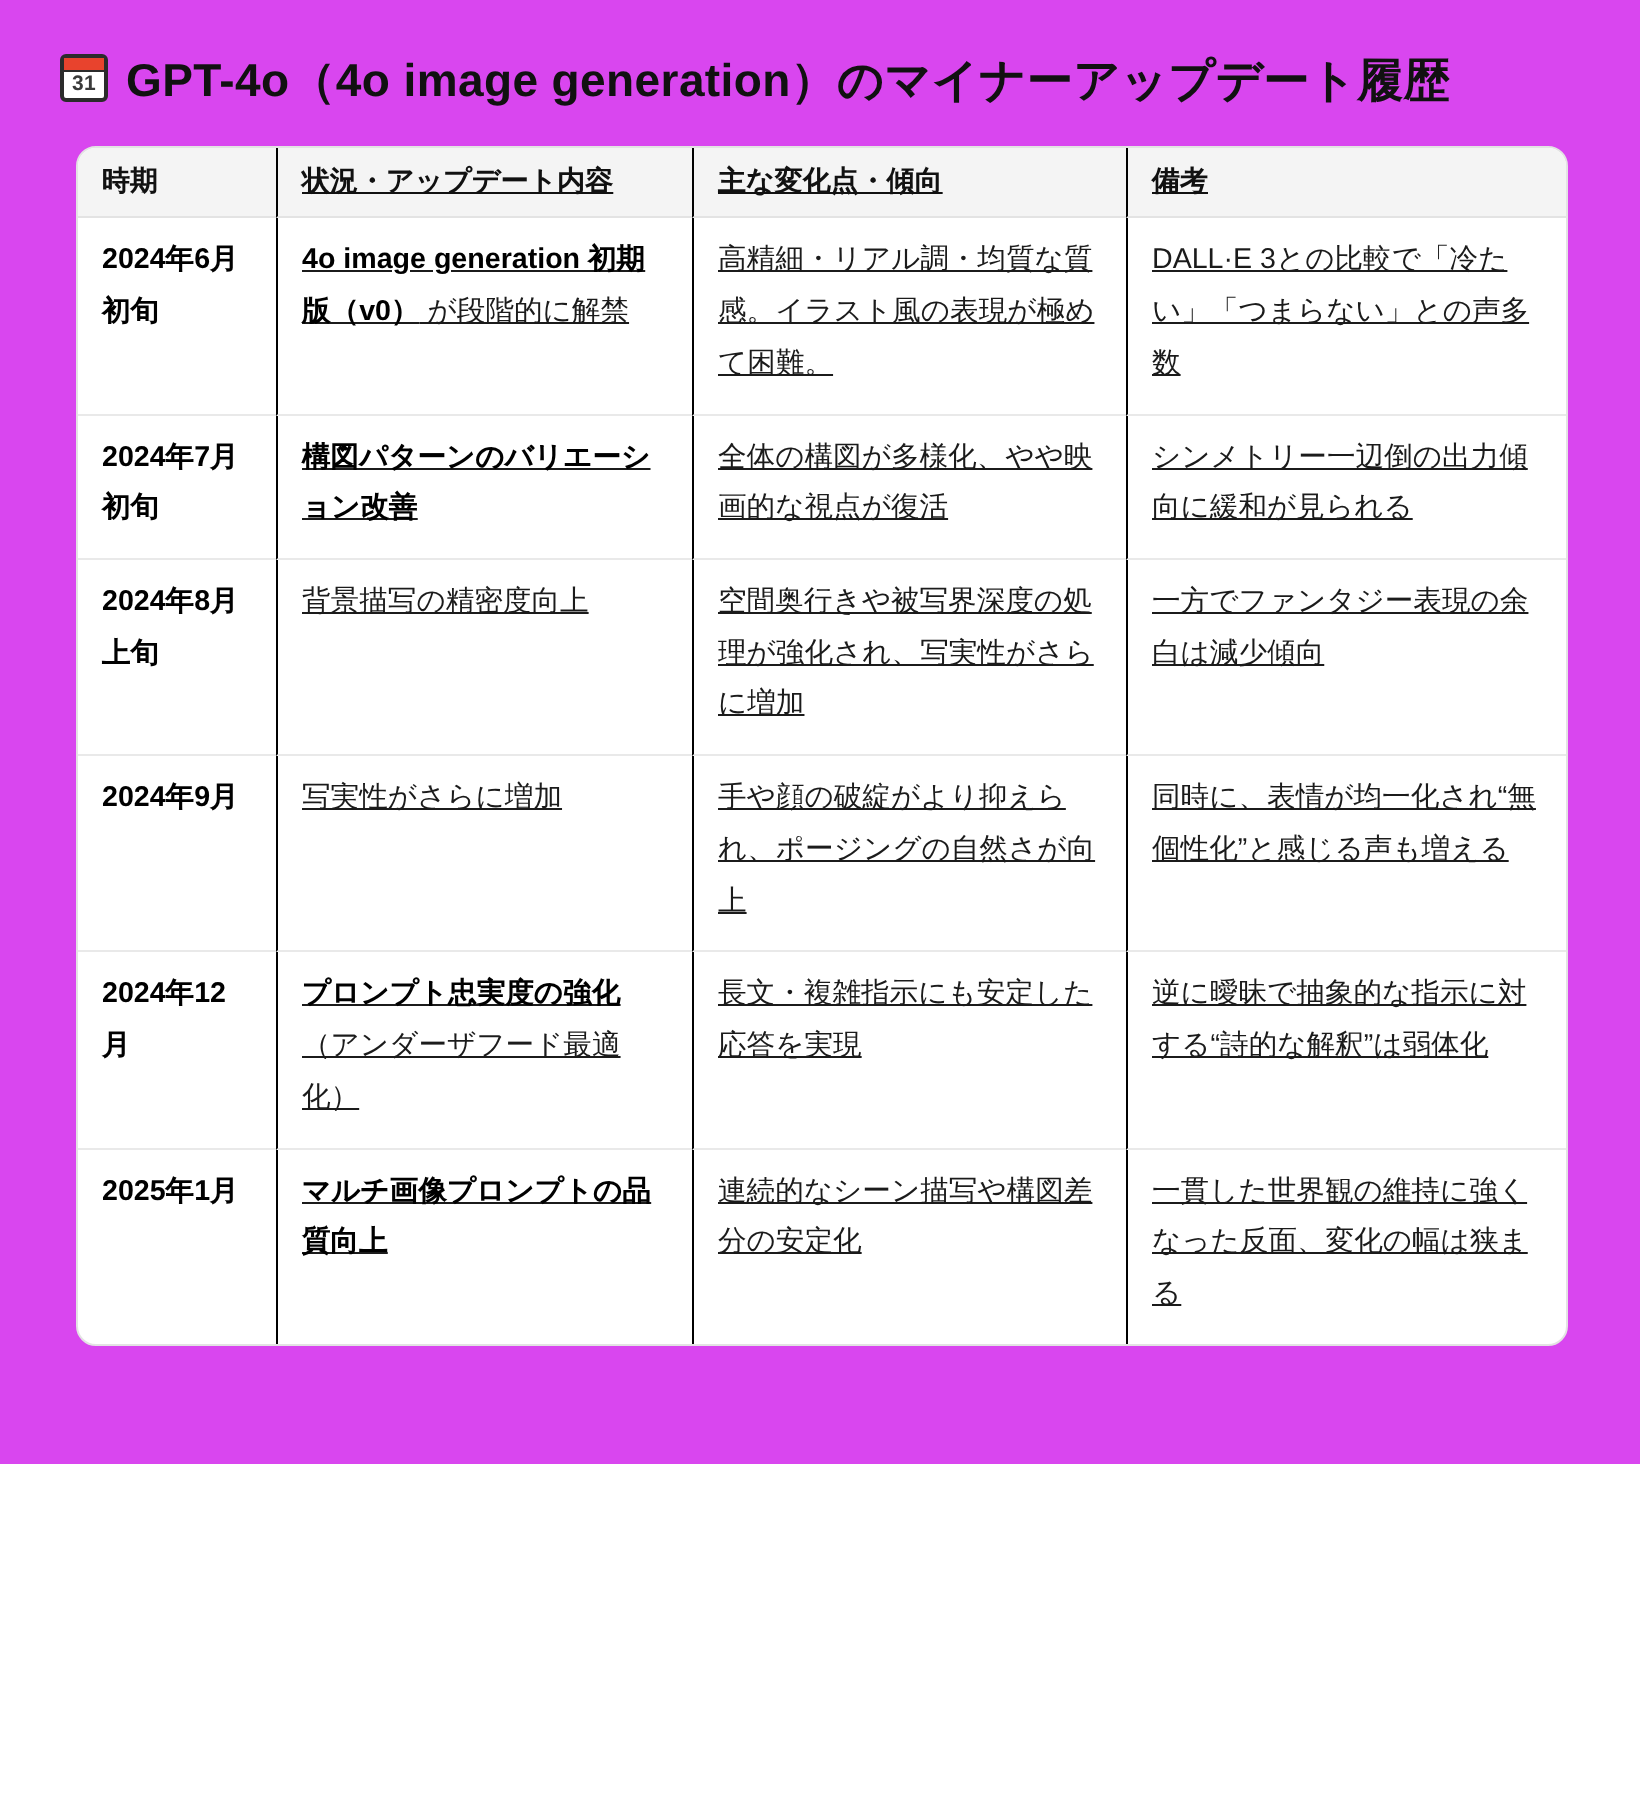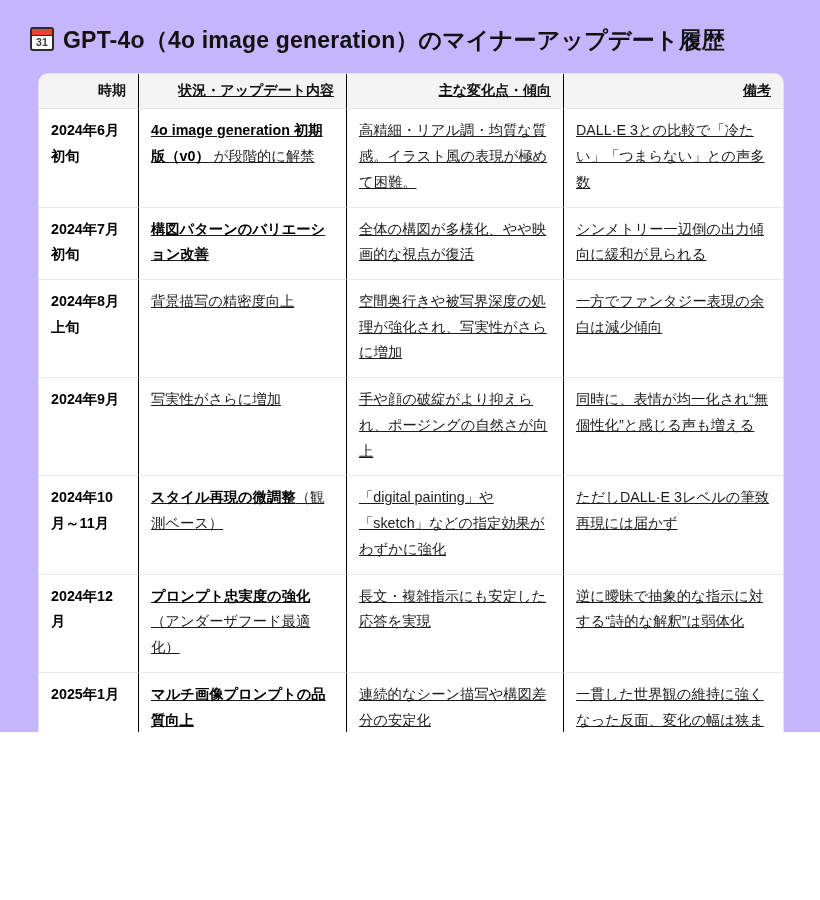--- a/index.html
+++ b/index.html
@@ -7,21 +7,21 @@
     padding: 0;
     background: #ffffff;
     font-family: "Liberation Sans", "DejaVu Sans", sans-serif;
     color: #111111;
   }
   .page {
     width: 820px;
     height: 732px;
     box-sizing: border-box;
     padding: 24px 30px 0 30px;
-    background: #c4b5fd;
+    background: #d946ef;
     overflow: hidden;
   }
   
   .title {
     font-size: 23px;
     font-weight: 700;
     line-height: 1.45;
     margin: 0 0 16px 0;
     letter-spacing: 0.2px;
   }
@@ -68,21 +68,21 @@
     table-layout: fixed;
     border-collapse: separate;
     border-spacing: 0;
   }
   col.c-period  { width: 99px;  }
   col.c-update  { width: 208px; }
   col.c-changes { width: 217px; }
   col.c-notes   { width: 220px; }
   .data-table th {
     background: #f4f4f4;
-    text-align: right;
+    text-align: left;
     font-size: 14px;
     font-weight: 700;
     padding: 8px 12px;
     border-bottom: 1px solid #e3e3e3;
     color: #111111;
   }
   .data-table th + th,
   .data-table td + td {
     border-left: 1px solid #000000;
     text-decoration: underline;
@@ -153,26 +153,20 @@
           <td class="col-notes">一方でファンタジー表現の余白は減少傾向</td>
         </tr>
 
         <tr>
           <td class="col-period">2024年9月</td>
           <td class="col-update"><span class="b"></span><span>写実性がさらに増加</span></td>
           <td class="col-changes">手や顔の破綻がより抑えられ、ポージングの自然さが向上</td>
           <td class="col-notes">同時に、表情が均一化され“無個性化”と感じる声も増える</td>
         </tr>
 
-        <tr>
-          <td class="col-period">2024年10月～11月</td>
-          <td class="col-update"><span class="b">スタイル再現の微調整</span><span>（観測ベース）</span></td>
-          <td class="col-changes">「digital painting」や「sketch」などの指定効果がわずかに強化</td>
-          <td class="col-notes">ただしDALL·E 3レベルの筆致再現には届かず</td>
-        </tr>
 
         <tr>
           <td class="col-period">2024年12月</td>
           <td class="col-update"><span class="b">プロンプト忠実度の強化</span><span> （アンダーザフード最適化）</span></td>
           <td class="col-changes">長文・複雑指示にも安定した応答を実現</td>
           <td class="col-notes">逆に曖昧で抽象的な指示に対する“詩的な解釈”は弱体化</td>
         </tr>
 
         <tr>
           <td class="col-period">2025年1月</td>

